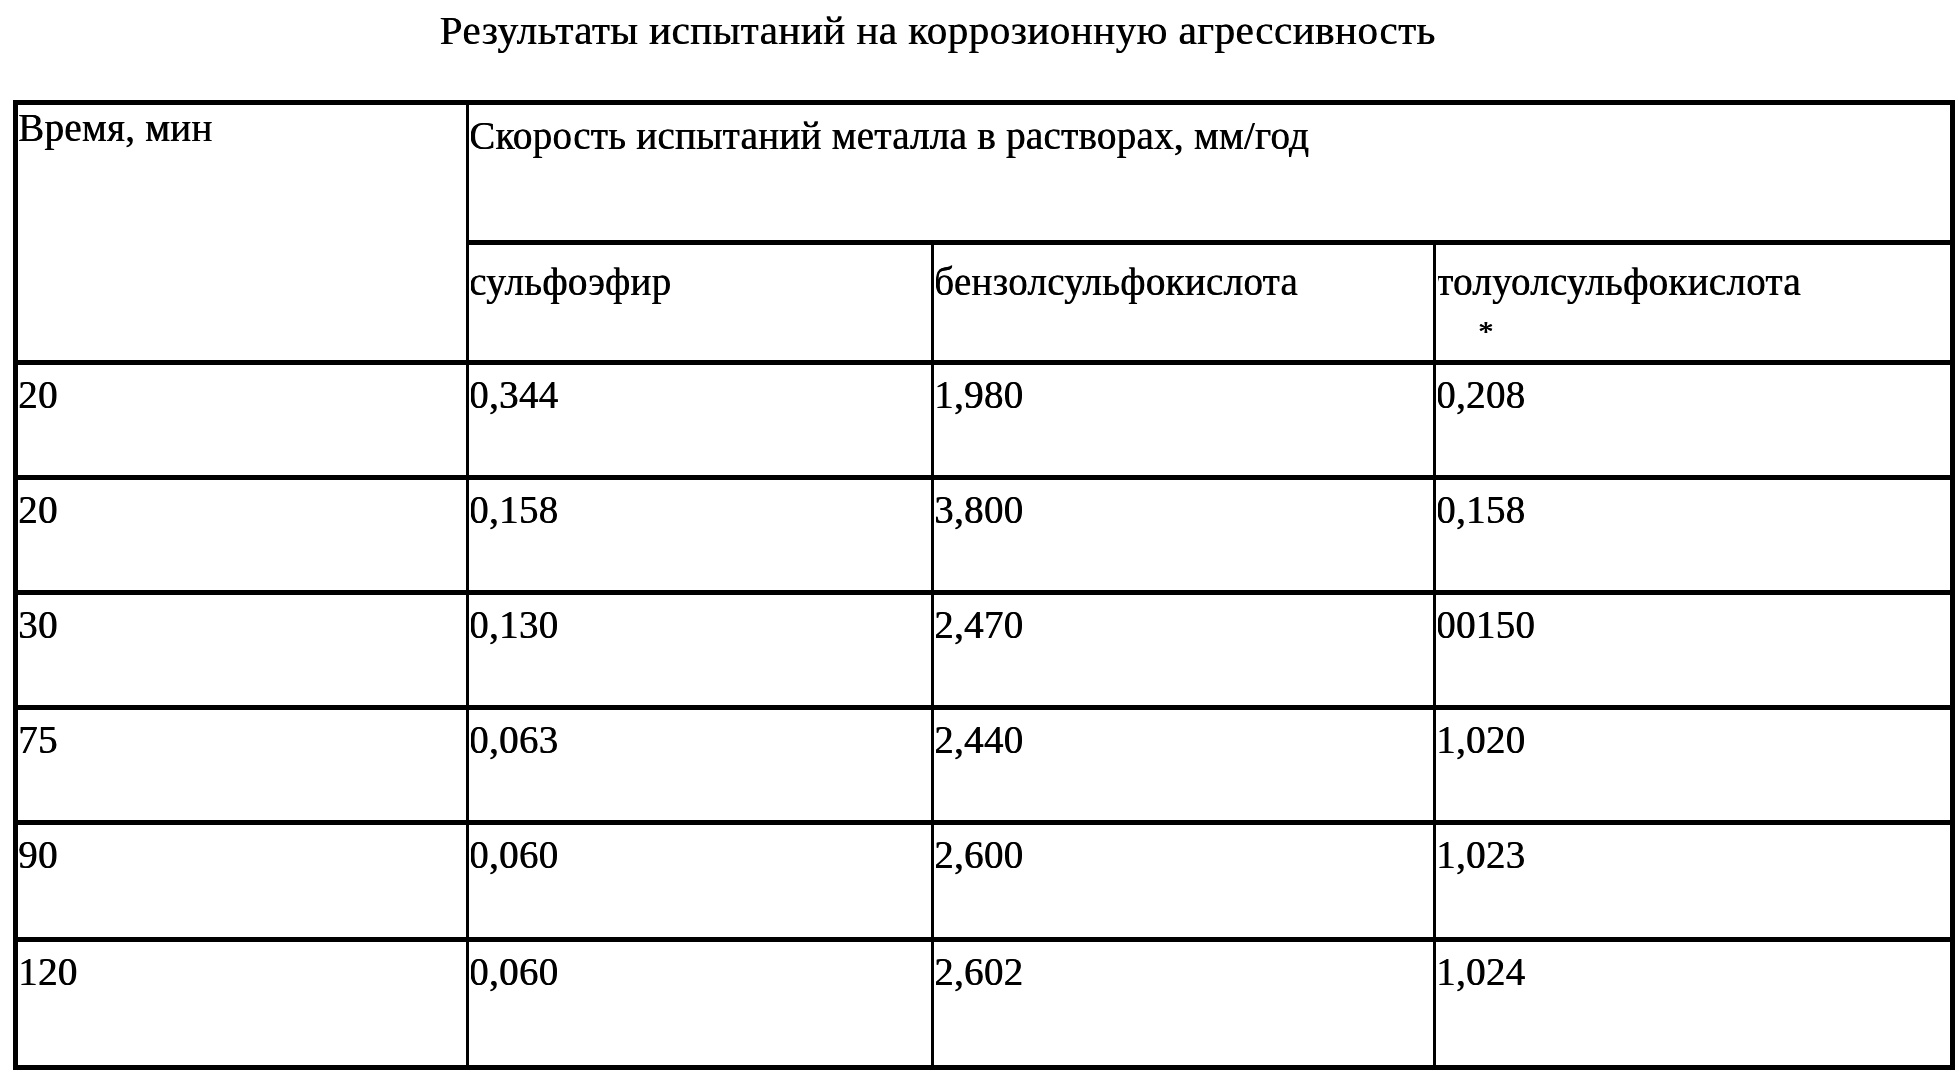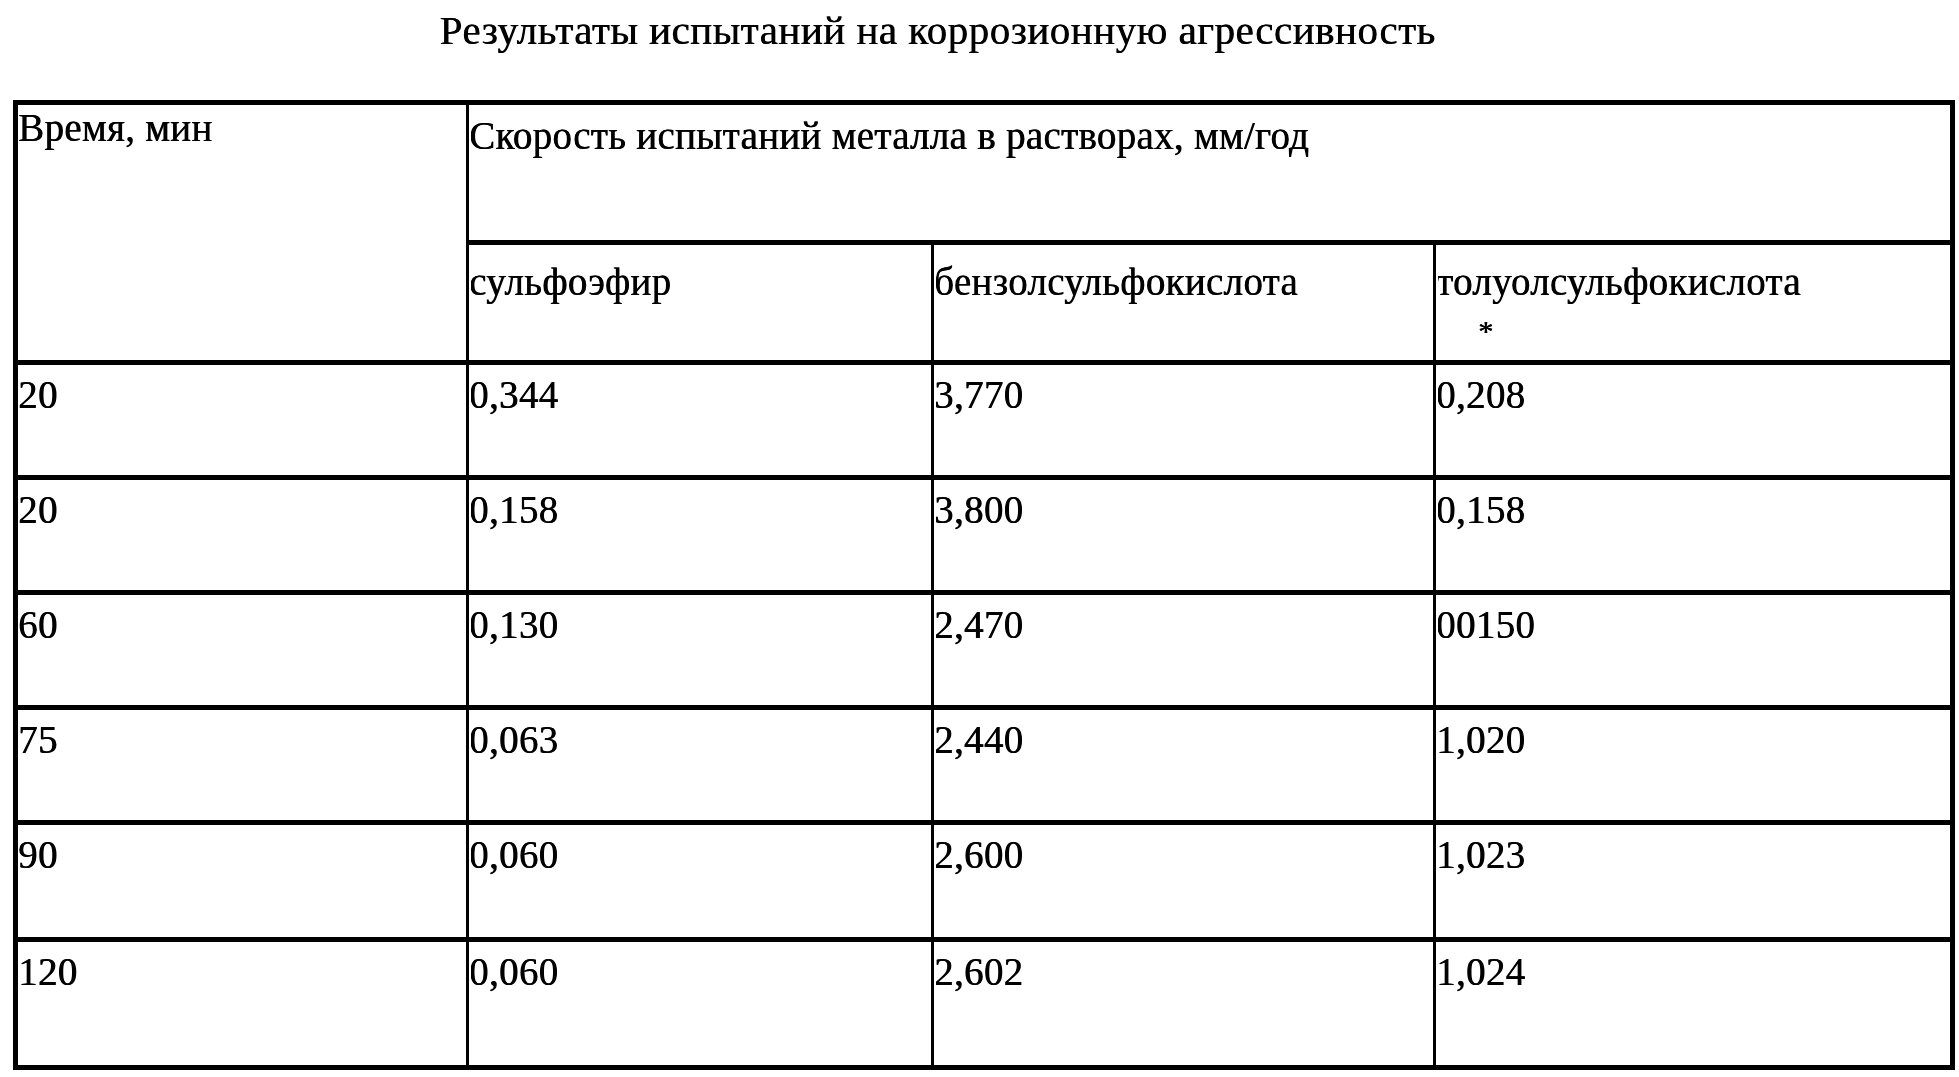--- a/index.html
+++ b/index.html
@@ -99,33 +99,33 @@
       <td class="sub-head">бензолсульфокислота</td>
       <td class="sub-head">
         <span>толуолсульфокислота</span>
         <span class="artifact-mark">*</span>
       </td>
     </tr>
 
     <tr style="height:115px">
       <td class="data-cell">20</td>
       <td class="data-cell">0,344</td>
-      <td class="data-cell">3,770</td>
+      <td class="data-cell">1,980</td>
       <td class="data-cell">0,208</td>
     </tr>
 
     <tr style="height:115px">
       <td class="data-cell">20</td>
       <td class="data-cell">0,158</td>
       <td class="data-cell">3,800</td>
       <td class="data-cell">0,158</td>
     </tr>
 
     <tr style="height:115px">
-      <td class="data-cell">60</td>
+      <td class="data-cell">30</td>
       <td class="data-cell">0,130</td>
       <td class="data-cell">2,470</td>
       <td class="data-cell">00150</td>
     </tr>
 
     <tr style="height:115px">
       <td class="data-cell">75</td>
       <td class="data-cell">0,063</td>
       <td class="data-cell">2,440</td>
       <td class="data-cell">1,020</td>

